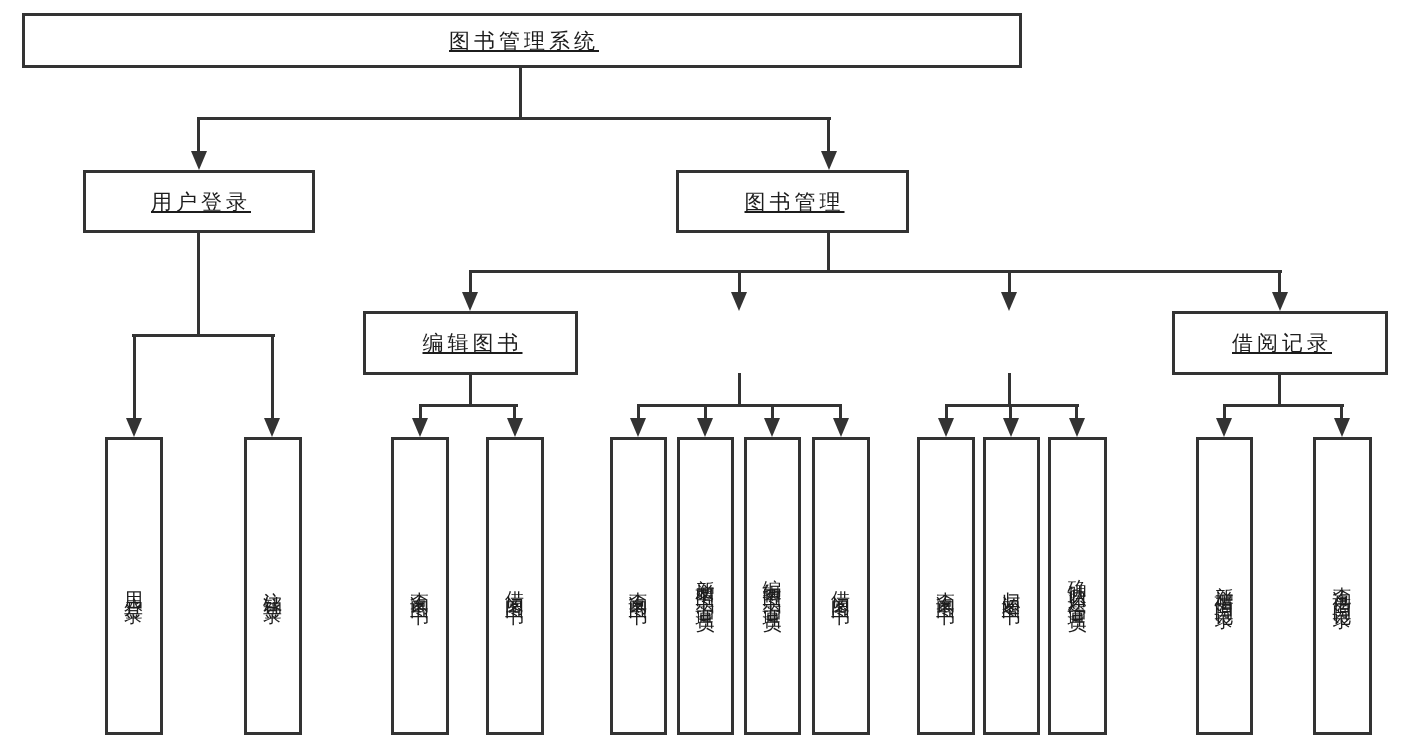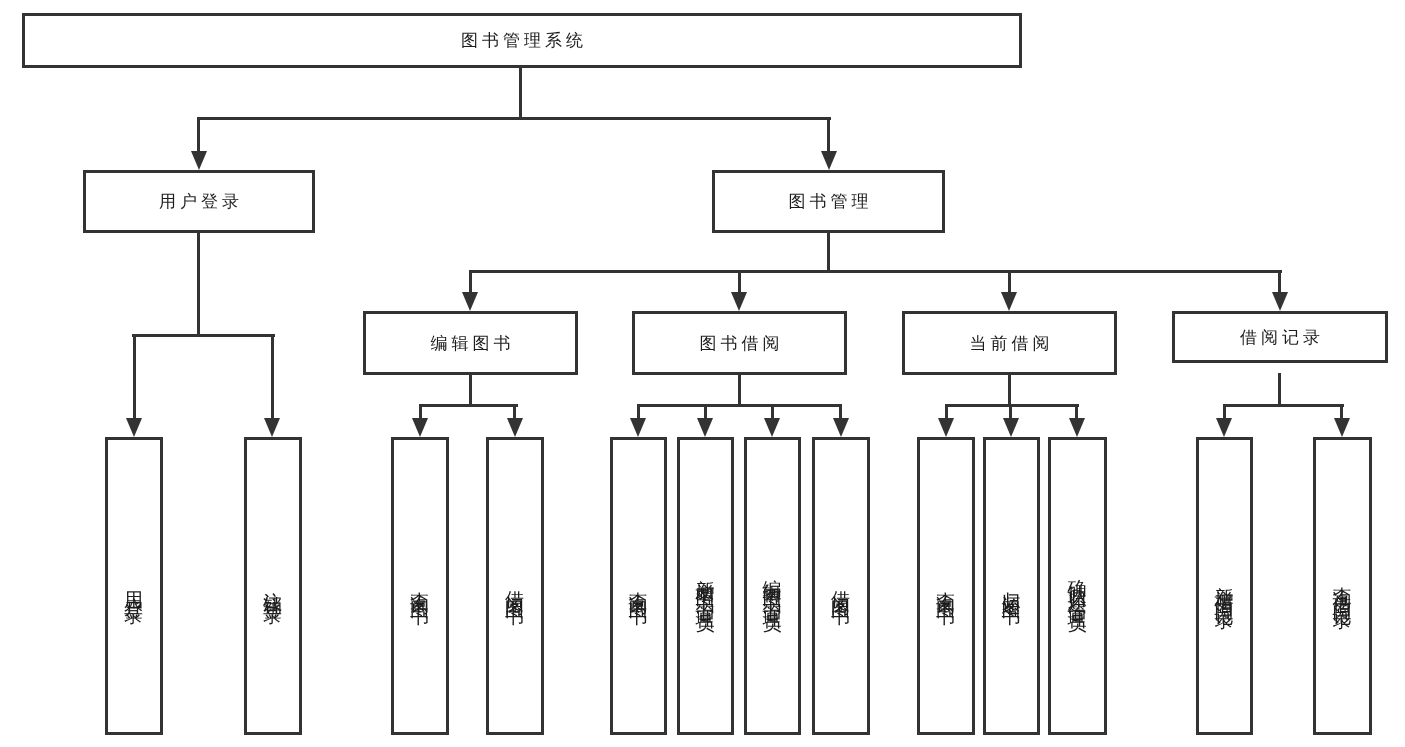--- a/index.html
+++ b/index.html
@@ -12,24 +12,25 @@
   }
   .box{
     position:absolute;
     box-sizing:border-box;
     background:#fff;
     border:3px solid var(--line,#333333);
     color:var(--text,#1c1c1c);
     display:flex;align-items:center;justify-content:center;
   }
   .hbox{
-    font-size:17px;
+    font-size:21px;
     letter-spacing:4px;
     text-indent:4px;
     white-space:nowrap;
+    text-decoration:underline;
   }
   .vbox{
     writing-mode:vertical-rl;
     text-orientation:mixed;
     font-size:19px;
     letter-spacing:5px;
     line-height:1;
   }
   .vline{position:absolute;width:3px;background:var(--line,#333333);}
   .hline{position:absolute;height:3px;background:var(--line,#333333);}
@@ -57,44 +58,42 @@
   <div class="box hbox" style="left:22px;top:13px;width:1000px;height:55px">图书管理系统</div>
 
   <div class="vline" style="left:519px;top:66px;height:54px"></div>
   <div class="hline" style="left:197px;top:117px;width:634px"></div>
   <div class="vline" style="left:197px;top:117px;height:37px"></div>
   <div class="arrow" style="left:191px;top:151px"></div>
   <div class="vline" style="left:827px;top:117px;height:37px"></div>
   <div class="arrow" style="left:821px;top:151px"></div>
 
   <div class="box hbox" style="left:83px;top:170px;width:232px;height:63px">用户登录</div>
-  <div class="box hbox" style="left:712px;top:170px;width:233px;height:63px">图书管理</div>
+  <div class="box hbox" style="left:676px;top:170px;width:233px;height:63px">图书管理</div>
 
   <div class="vline" style="left:197px;top:231px;height:106px"></div>
   <div class="hline" style="left:132px;top:334px;width:143px"></div>
   <div class="vline" style="left:133px;top:334px;height:85px"></div>
   <div class="arrow" style="left:126px;top:418px"></div>
   <div class="vline" style="left:271px;top:334px;height:85px"></div>
   <div class="arrow" style="left:264px;top:418px"></div>
 
   <div class="vline" style="left:827px;top:231px;height:42px"></div>
   <div class="hline" style="left:469px;top:270px;width:813px"></div>
   <div class="vline" style="left:469px;top:270px;height:24px"></div>
   <div class="arrow" style="left:462px;top:292px"></div>
   <div class="vline" style="left:738px;top:270px;height:24px"></div>
   <div class="arrow" style="left:731px;top:292px"></div>
   <div class="vline" style="left:1008px;top:270px;height:24px"></div>
   <div class="arrow" style="left:1001px;top:292px"></div>
   <div class="vline" style="left:1278px;top:270px;height:24px"></div>
   <div class="arrow" style="left:1272px;top:292px"></div>
 
   <div class="box hbox" style="left:363px;top:311px;width:215px;height:64px">编辑图书</div>
-  <div class="box hbox" style="left:632px;top:311px;width:215px;height:64px">图书借阅</div>
-  <div class="box hbox" style="left:902px;top:311px;width:215px;height:64px">当前借阅</div>
-  <div class="box hbox" style="left:1172px;top:311px;width:216px;height:52px">借阅记录</div>
+  <div class="box hbox" style="left:1172px;top:311px;width:216px;height:64px">借阅记录</div>
 
   <div class="vline" style="left:469px;top:373px;height:34px"></div>
   <div class="hline" style="left:419px;top:404px;width:99px"></div>
   <div class="vline" style="left:419px;top:404px;height:16px"></div>
   <div class="arrow" style="left:412px;top:418px"></div>
   <div class="vline" style="left:513px;top:404px;height:16px"></div>
   <div class="arrow" style="left:507px;top:418px"></div>
 
   <div class="vline" style="left:738px;top:373px;height:34px"></div>
   <div class="hline" style="left:637px;top:404px;width:205px"></div>

